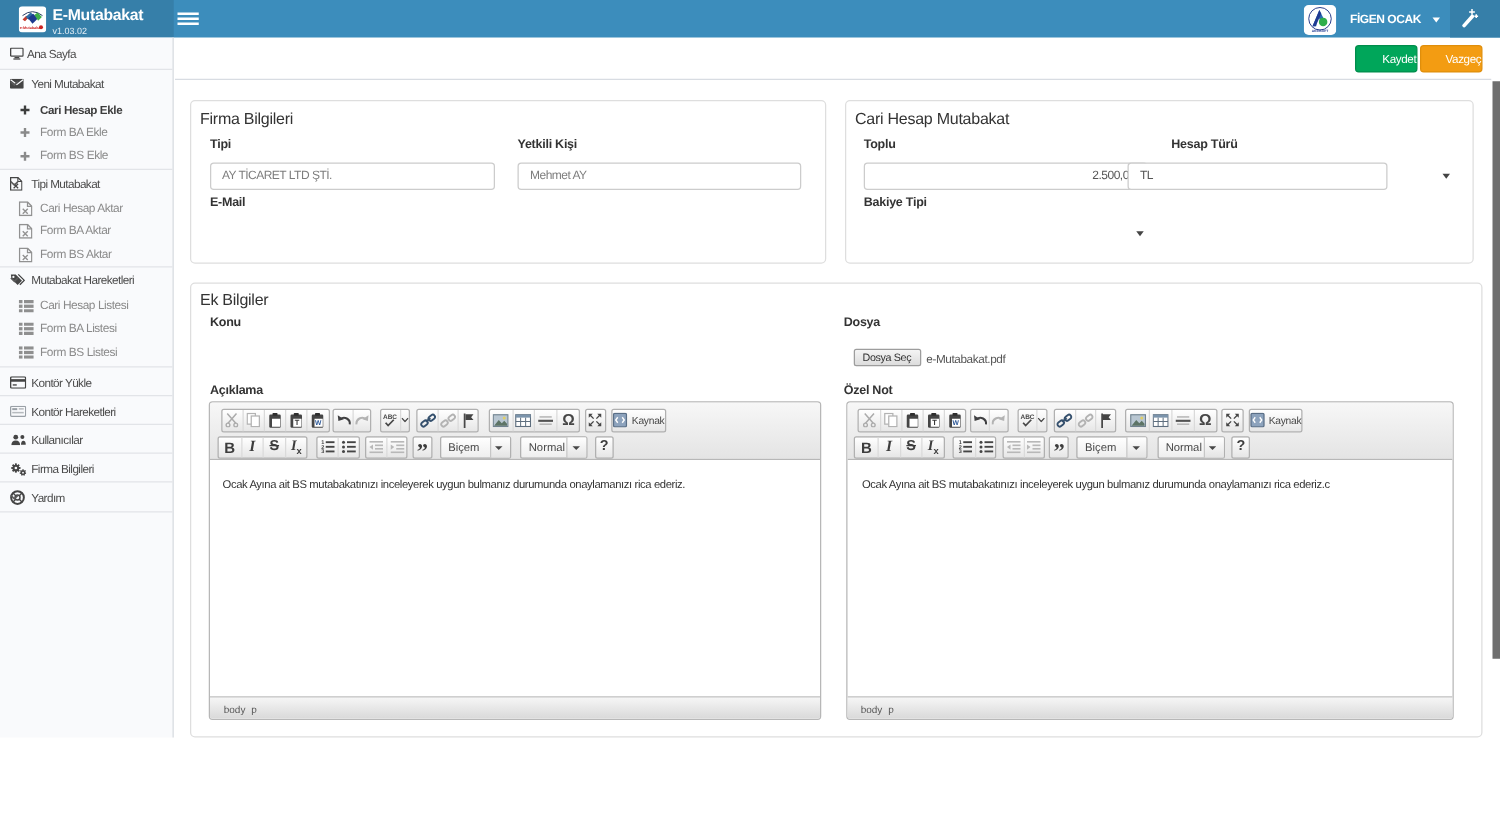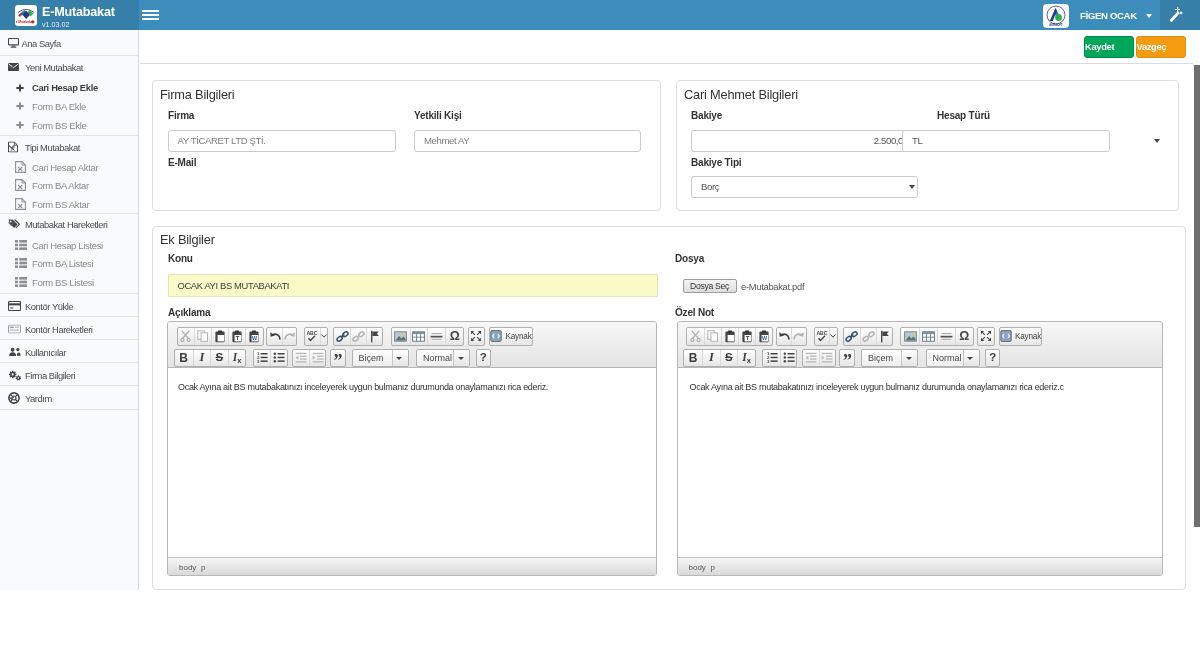--- a/index.html
+++ b/index.html
@@ -13,21 +13,21 @@
 
 #sidebar{position:absolute;left:0;top:30px;width:139px;height:560px;background:#f9fafc;border-right:1px solid #d7dbe0}
 .sr{position:absolute;left:0;width:138px}
 .sr .tx{position:absolute;left:25px;top:50%;transform:translateY(-50%);font-size:9.4px;letter-spacing:-0.45px;color:#4b4b4b;white-space:nowrap}
 .sr .tx2{position:absolute;left:32px;top:50%;transform:translateY(-50%);font-size:9.5px;letter-spacing:-0.35px;color:#8a8a8a;white-space:nowrap}
 .sr svg{position:absolute;left:8px;top:50%;transform:translateY(-50%)}
 .sr .sub{left:15px}
 .sep{position:absolute;left:0;width:138px;height:0;border-top:1px solid #e2e4e8}
 .chev{position:absolute;left:119px;top:50%;transform:translateY(-50%)}
 
-.btn{position:absolute;height:22px;border-radius:3px;color:#fff;font-size:9.3px;font-weight:bold;letter-spacing:-0.3px;text-align:left;line-height:20px}
+.btn{position:absolute;height:22px;border-radius:3px;color:#fff;font-size:9.3px;font-weight:normal;letter-spacing:-0.3px;text-align:right;line-height:20px}
 
 .box{position:absolute;background:#fff;border:1px solid #dedede;border-radius:4px}
 .btitle{font-size:12.8px;letter-spacing:-0.2px;color:#333}
 .lbl{position:absolute;font-size:10px;font-weight:bold;letter-spacing:-0.2px;color:#333;white-space:nowrap}
 .inp{position:absolute;height:22px;border:1px solid #ccc;border-radius:3px;background:#fff;font-size:9.6px;letter-spacing:-0.4px;color:#7d7d7d;line-height:20px;padding:0 9px;white-space:nowrap;overflow:hidden}
 .caret{position:absolute;top:9px;width:0;height:0;border-left:3.5px solid transparent;border-right:3.5px solid transparent;border-top:4.5px solid #444}
 
 .ed{position:absolute;top:321px;height:255px;border:1px solid #b7b7b7;border-radius:3px;background:#fff;overflow:hidden}
 .edtop{position:absolute;left:0;top:0;width:100%;height:46px;background:linear-gradient(#f7f7f7,#e4e4e4);border-bottom:1px solid #b7b7b7}
 .edbot{position:absolute;left:0;bottom:0;width:100%;height:18px;background:linear-gradient(#f6f6f6,#d9d9d9);border-top:1px solid #c0c0c0}
@@ -288,42 +288,40 @@
   </div>
   <div class="sep" style="top:408.5px"></div>
 </div>
 
 <div class="btn" style="left:1084px;top:35.5px;width:50px;background:#00a65a;border:1px solid #008d4c">Kaydet</div>
 <div class="btn" style="left:1135.5px;top:35.5px;width:50.5px;background:#f39c12;border:1px solid #e08e0b">Vazgeç</div>
 <div class="ab" style="left:140px;top:63px;width:1053px;height:0;border-top:1px solid #d8dce2"></div>
 
 <div class="box" style="left:152px;top:80px;width:509px;height:131px"></div>
 <div class="ab btitle" style="left:160px;top:87px">Firma Bilgileri</div>
-<div class="lbl" style="left:168px;top:110px">Firma</div>
+<div class="lbl" style="left:168px;top:110px">Tipi</div>
 <div class="lbl" style="left:414px;top:110px">Yetkili Kişi</div>
 <div class="inp" style="left:414px;top:130px;width:227px">Mehmet AY</div>
 <div class="inp" style="left:167.5px;top:130px;width:228px">AY TİCARET LTD ŞTİ.</div>
 <div class="lbl" style="left:168px;top:157px">E-Mail</div>
 
 <div class="box" style="left:676px;top:80px;width:503px;height:131px"></div>
-<div class="ab btitle" style="left:684px;top:87px">Cari Mehmet Bilgileri</div>
-<div class="lbl" style="left:691px;top:110px">Bakiye</div>
+<div class="ab btitle" style="left:684px;top:87px">Cari Hesap Mutabakat</div>
+<div class="lbl" style="left:691px;top:110px">Toplu</div>
 <div class="lbl" style="left:937px;top:110px">Hesap Türü</div>
 <div class="inp" style="left:691px;top:130px;width:227px;text-align:right;color:#555">2.500,00</div>
 <div class="inp" style="left:902px;top:130px;width:208px;color:#555">TL</div>
 <div class="caret" style="left:1153.5px;top:139px"></div>
 <div class="lbl" style="left:691px;top:157px">Bakiye Tipi</div>
-<div class="inp" style="left:691px;top:176px;width:227px;color:#555">Borç</div>
 <div class="caret" style="left:908.5px;top:185px"></div>
 
 <div class="box" style="left:152px;top:226px;width:1034px;height:364px"></div>
 <div class="ab btitle" style="left:160px;top:232px">Ek Bilgiler</div>
 <div class="lbl" style="left:168px;top:253px">Konu</div>
 <div class="lbl" style="left:675px;top:253px">Dosya</div>
-<div class="ab" style="left:168px;top:274px;width:490px;height:23px;background:#fafac8;border:1px solid #e4e4b8;border-radius:1px;font-size:9.4px;letter-spacing:-0.35px;color:#3c3c3c;line-height:22px;padding-left:8.5px">OCAK AYI BS MUTABAKATI</div>
 <div class="ab" style="left:682.5px;top:279px;width:54px;height:14px;background:linear-gradient(#f4f4f4,#dddddd);border:1px solid #9d9d9d;border-radius:2px;font-size:8.6px;letter-spacing:-0.3px;color:#333;text-align:center;line-height:12.5px">Dosya Seç</div>
 <div class="ab" style="left:741px;top:281px;font-size:9.4px;letter-spacing:-0.3px;color:#555">e-Mutabakat.pdf</div>
 <div class="lbl" style="left:168px;top:307px">Açıklama</div>
 <div class="lbl" style="left:675px;top:307px">Özel Not</div>
 
 <div class="ed" style="left:167px;width:490px">
   <div class="edtop"></div>
   <div class="tg" style="left:8.5px;top:4.5px;width:87px;height:19px">
     <div class="ti" style="width:17.4px">
           <svg width="11" height="12" viewBox="0 0 11 12">

